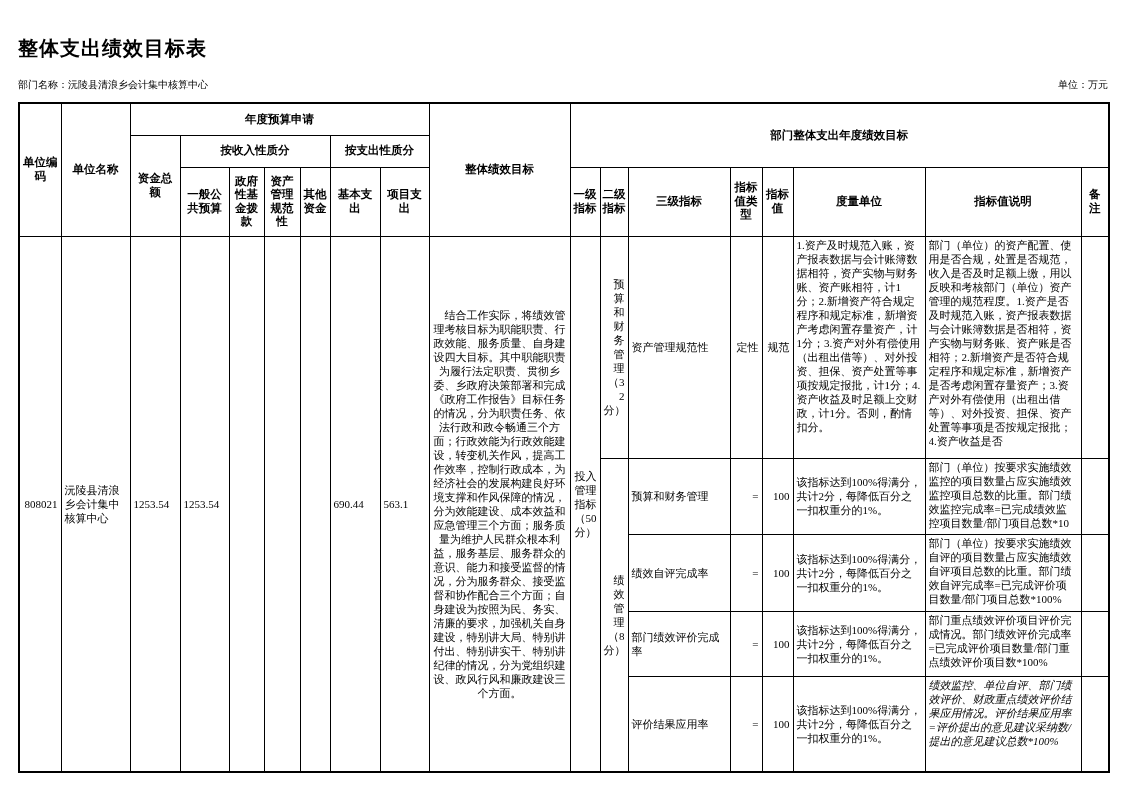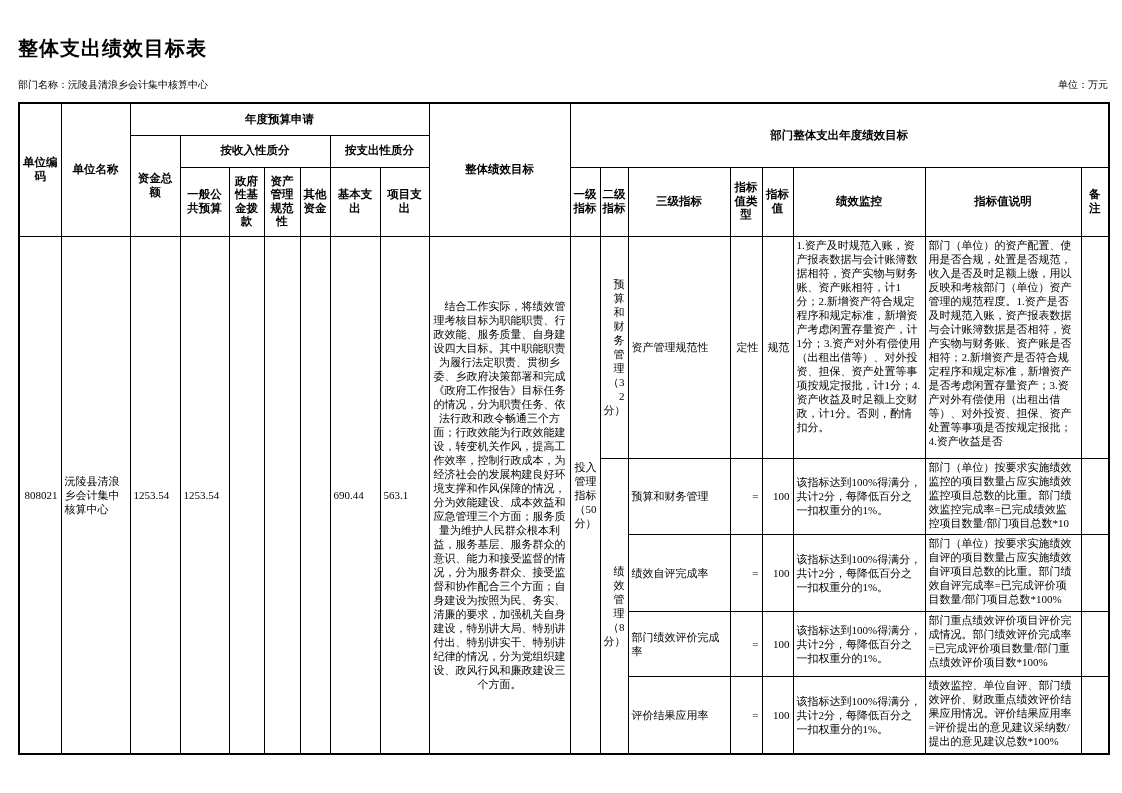--- a/index.html
+++ b/index.html
@@ -29,21 +29,21 @@
   td { text-align:right; }
   td.txt { text-align:left; }
   td.num { text-align:left; padding-right:2px; }
   td.vtop { vertical-align:top; }
   .clip { overflow:hidden; }
   .goal-text { text-indent:11px; text-align:center; }
   tr.h1 { height:32px; } tr.h2 { height:32px; } tr.h3 { height:61px; }
   tr.b1 { height:222px; } tr.b2 { height:76px; } tr.b3 { height:77px; }
   tr.b4 { height:65px; } tr.b5 { height:78px; }
   .ch218 { height:218px; } .ch72 { height:72px; } .ch73 { height:73px; }
-  .ch61 { height:61px; } .ch74 { height:74px; }
+  .ch61 { height:61px; } .ch74 { height:92px;font-style:italic; }
 </style>
 </head>
 <body>
 
 <div class="page">
   <h1 class="title">整体支出绩效目标表</h1>
 
   <div class="meta">
     <span>部门名称：沅陵县清浪乡会计集中核算中心</span>
     <span>单位：万元</span>
@@ -88,21 +88,21 @@
         <th>政府性基金拨款</th>
         <th>资产管理规范性</th>
         <th>其他资金</th>
         <th>基本支出</th>
         <th>项目支出</th>
         <th>一级指标</th>
         <th>二级指标</th>
         <th>三级指标</th>
         <th>指标值类型</th>
         <th>指标值</th>
-        <th>绩效监控</th>
+        <th>度量单位</th>
         <th>指标值说明</th>
         <th>备注</th>
       </tr>
     </thead>
     <tbody>
       <tr class="b1">
         <td rowspan="5">808021</td>
         <td rowspan="5" class="txt">沅陵县清浪乡会计集中核算中心</td>
         <td rowspan="5" class="num">1253.54</td>
         <td rowspan="5" class="num">1253.54</td>

